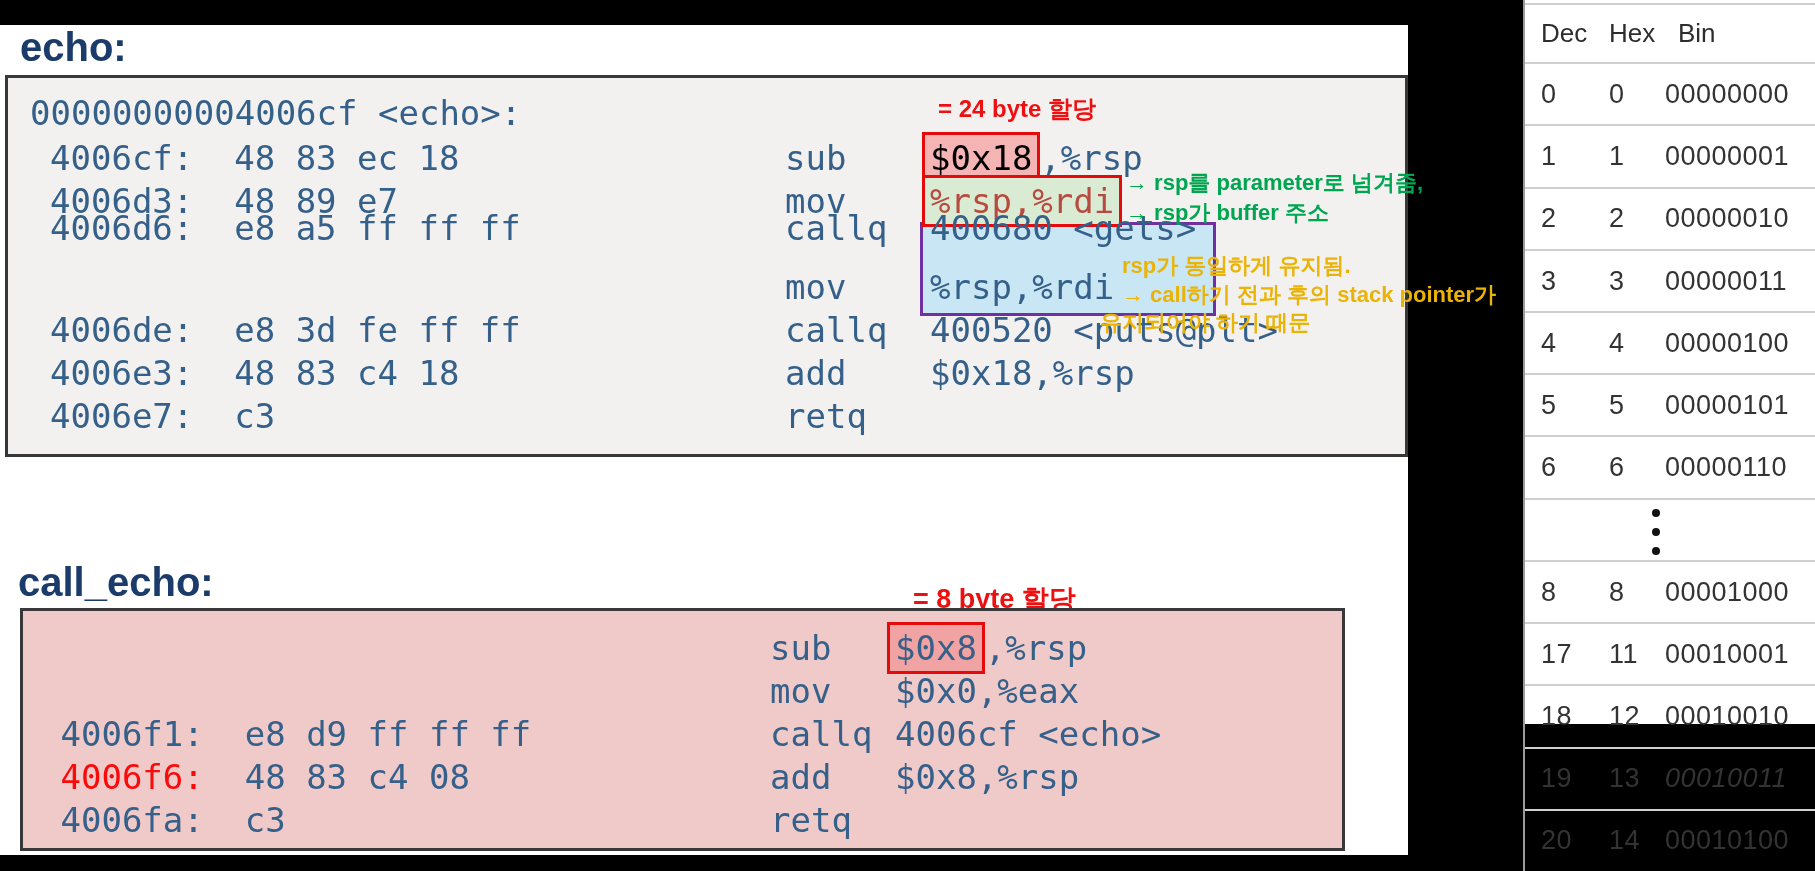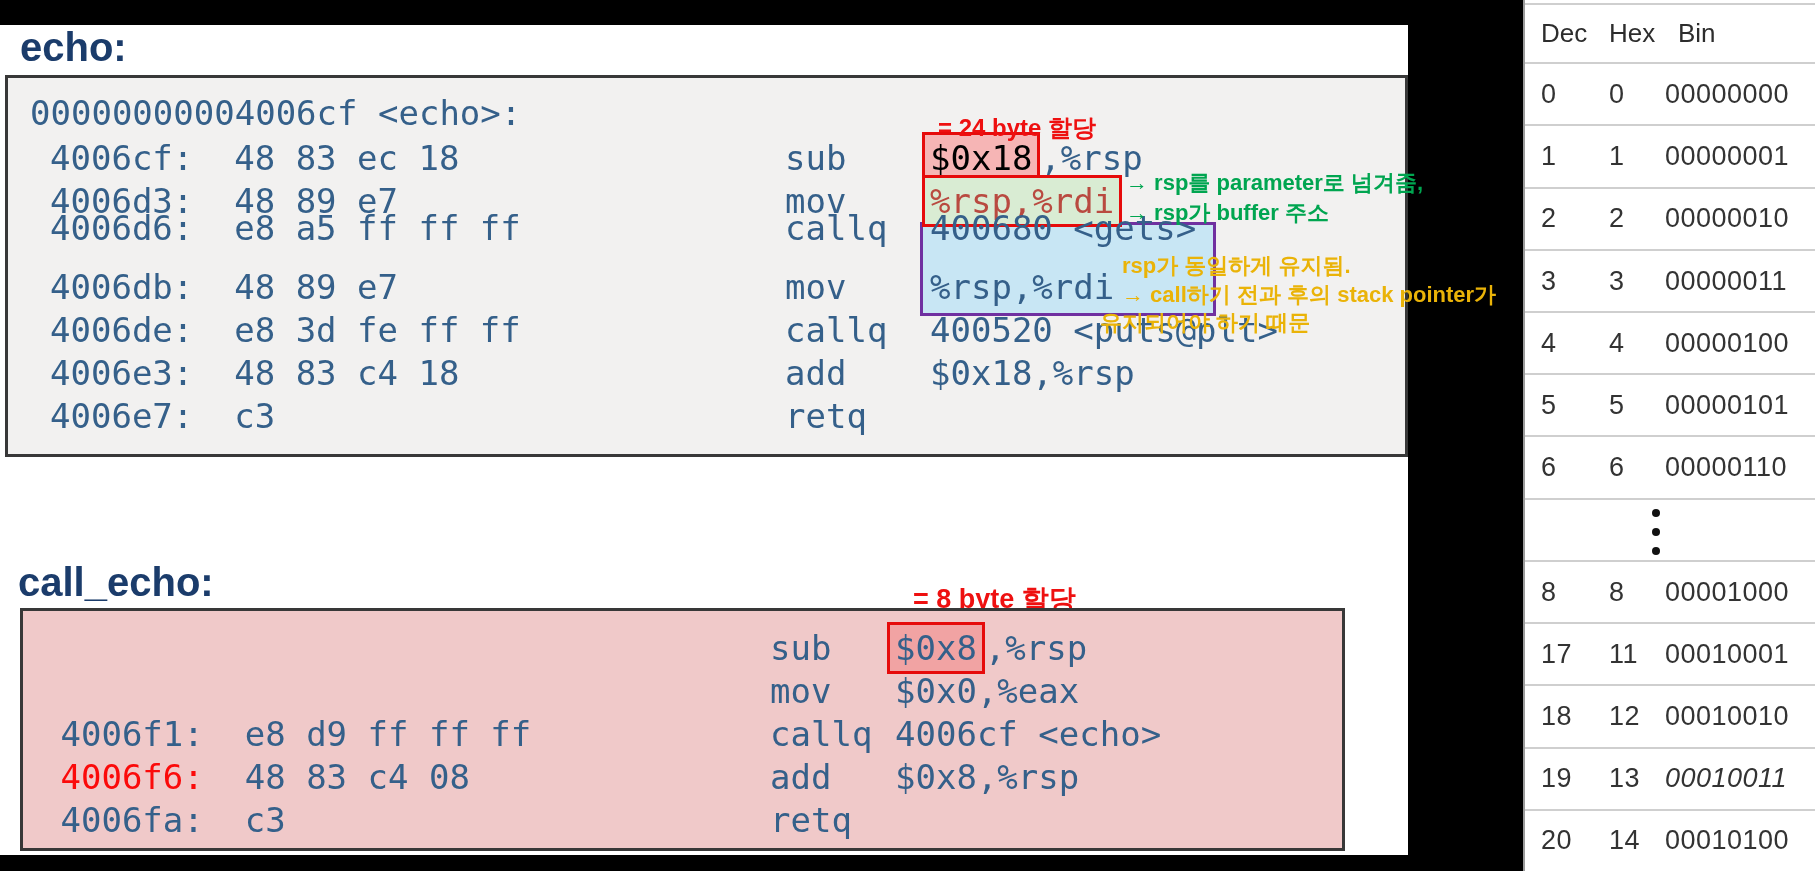--- a/index.html
+++ b/index.html
@@ -46,30 +46,30 @@
   .hl{border:3px solid #e60b0b;padding:3px 5px;margin-left:-8px;}
   .hl-red{background:#f6b5b5;color:#000000;}
   .hl-green{background:#d9ecd3;color:#b94a40;}
   .hl-pink{background:#f1a3a3;}
 
   
   .ann{position:absolute;font-weight:bold;white-space:nowrap;font-family:"Liberation Sans",sans-serif;}
   .ann-red{color:#ee1010;}
   .ann-green{color:#00a550;font-size:22px;}
   .ann-navy{color:#eab308;font-size:22px;}
-  #ann-red24{left:938px;top:112px;font-size:24px;}
+  #ann-red24{left:938px;top:93px;font-size:24px;}
   #ann-red8{left:913px;top:581px;font-size:27px;text-decoration:underline;}
   #ann-green1{left:1126px;top:168px;}
   #ann-green2{left:1126px;top:198px;}
   #ann-navy1{left:1122px;top:251px;}
   #ann-navy2{left:1122px;top:280px;}
   #ann-navy3{left:1100px;top:308px;}
 
   
-  #table-panel{position:absolute;left:1523px;top:0;width:292px;height:871px;background:#ffffff;}
+  #table-panel{position:absolute;left:1523px;top:0;width:292px;height:724px;background:#ffffff;}
   #table-left-border{position:absolute;left:0;top:0;width:2px;height:871px;background:#9b9b9b;}
   .tdiv{position:absolute;left:2px;width:290px;height:2px;background:#cfcfcf;}
   .th{position:absolute;font-size:26px;color:#2d2d2d;top:18px;}
   .tcell{position:absolute;font-size:27px;color:#333333;letter-spacing:0.5px;}
   .tc-dec{left:18px;} .tc-hex{left:86px;} .tc-bin{left:142px;text-align:right;}
   .th-dec{left:18px;} .th-hex{left:86px;} .th-bin{left:155px;}
   .dot{position:absolute;left:129px;width:8px;height:8px;border-radius:50%;background:#111;}
 </style>
 </head>
 <body>
@@ -77,21 +77,21 @@
 <div class="panel-a"></div>
 
 <div class="sec-title" id="echo-title">echo:</div>
 <div class="code-box" id="echo-box"></div>
 <div id="blue-box"></div>
 <div id="echo-lines">
     <div class="code-line echo" style="top: 93px;"><span class="ab hdr">00000000004006cf &lt;echo&gt;:</span></div>
     <div class="code-line echo" style="top: 138px;"><span class="ab"><span>4006cf:</span>  48 83 ec 18</span><span class="mnem">sub</span><span class="op"><span class="hl hl-red">$0x18</span><span>,%rsp</span></span></div>
     <div class="code-line echo" style="top: 181px;"><span class="ab"><span>4006d3:</span>  48 89 e7</span><span class="mnem">mov</span><span class="op"><span class="hl hl-green">%rsp,%rdi</span></span></div>
     <div class="code-line echo" style="top: 208px; text-align: right;"><span class="ab"><span>4006d6:</span>  e8 a5 ff ff ff</span><span class="mnem">callq</span><span class="op"><span>400680 &lt;gets&gt;</span></span></div>
-    <div class="code-line echo" style="top: 267px;"><span class="ab"><span>4006db:</span>  48 89 e7</span><span class="mnem">mov</span><span class="op"><span>%rsp,%rdi</span></span></div>
+    <div class="code-line echo" style="top: 267px;"><span class="mnem">mov</span><span class="op"><span>%rsp,%rdi</span></span></div>
     <div class="code-line echo" style="top: 310px;"><span class="ab"><span>4006de:</span>  e8 3d fe ff ff</span><span class="mnem">callq</span><span class="op"><span>400520 &lt;puts@plt&gt;</span></span></div>
     <div class="code-line echo" style="top: 353px;"><span class="ab"><span>4006e3:</span>  48 83 c4 18</span><span class="mnem">add</span><span class="op"><span>$0x18,%rsp</span></span></div>
     <div class="code-line echo" style="top: 396px;"><span class="ab"><span>4006e7:</span>  c3</span><span class="mnem">retq</span><span class="op"></span></div>
   </div>
 
 <span class="ann ann-red" id="ann-red24">= 24 byte 할당</span>
 <span class="ann ann-green" id="ann-green1">→ rsp를 parameter로 넘겨줌,</span>
 <span class="ann ann-green" id="ann-green2">→ rsp가 buffer 주소</span>
 <span class="ann ann-navy" id="ann-navy1">rsp가 동일하게 유지됨.</span>
 <span class="ann ann-navy" id="ann-navy2">→ call하기 전과 후의 stack pointer가</span>

